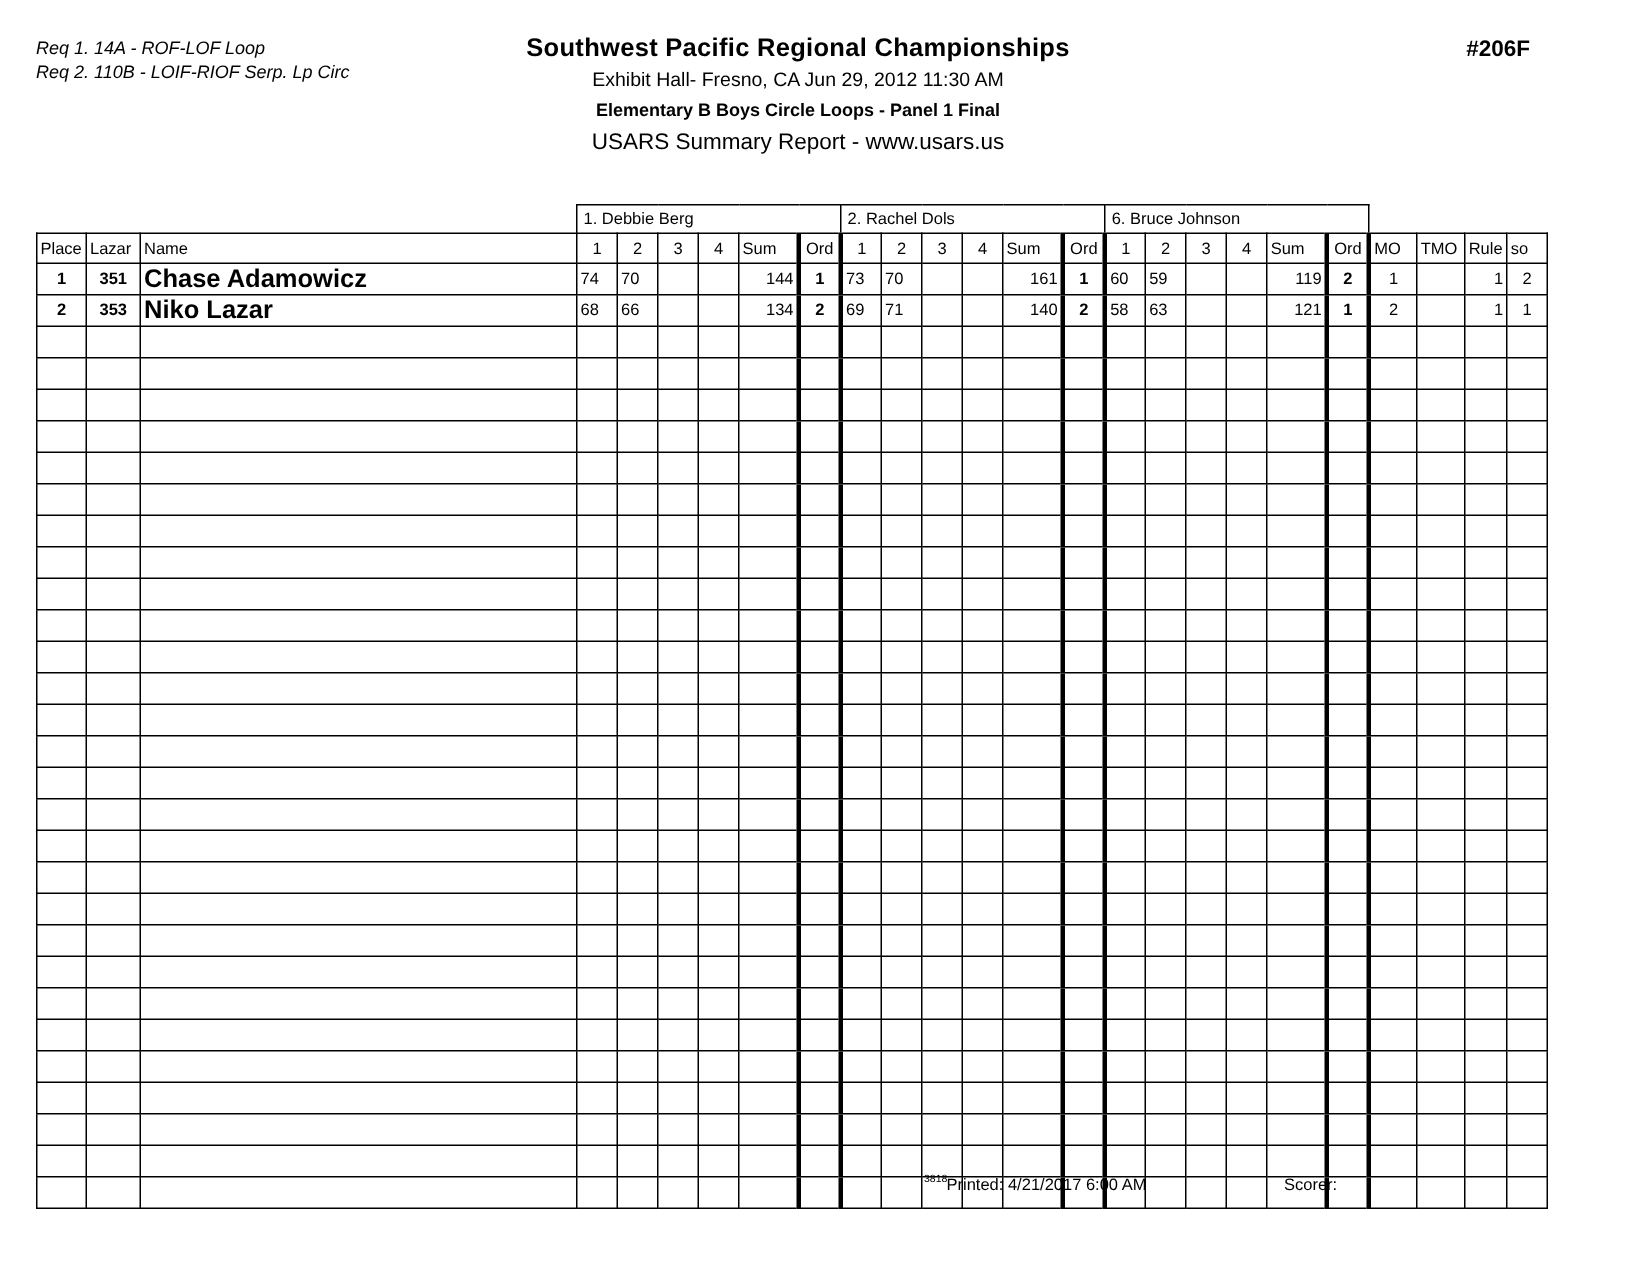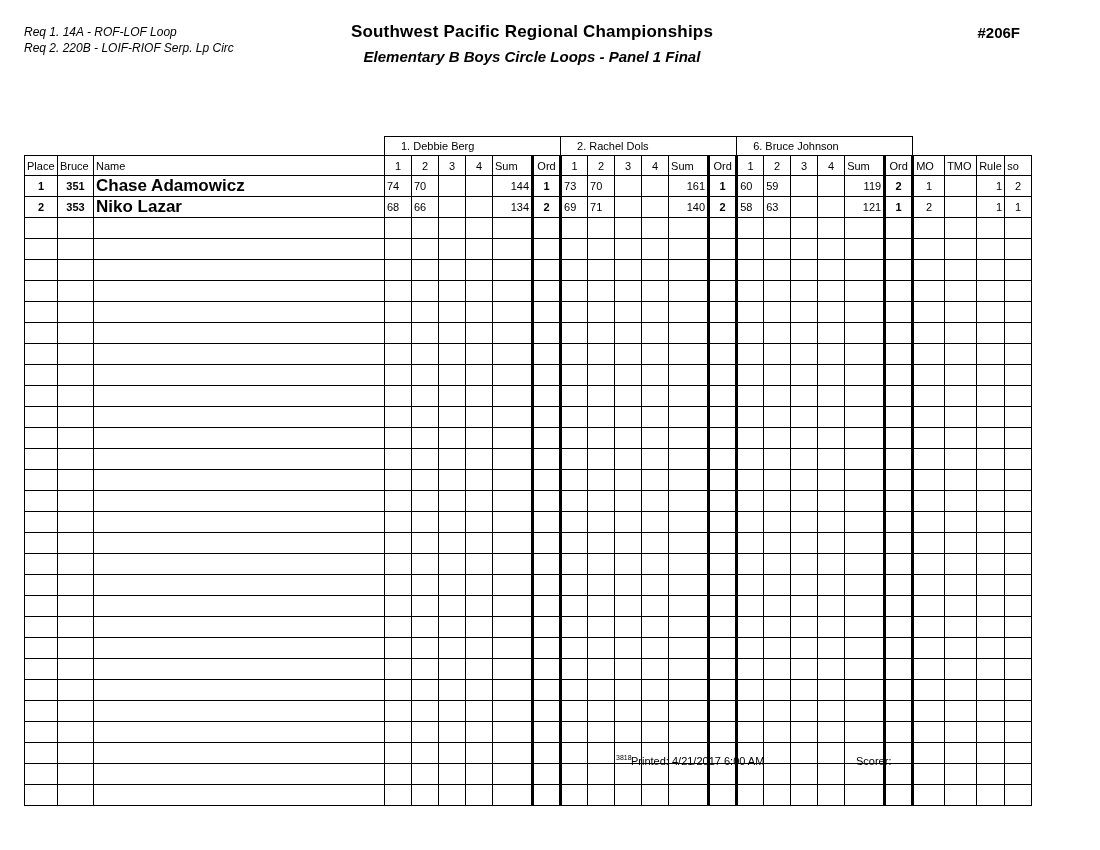--- a/index.html
+++ b/index.html
@@ -7,60 +7,62 @@
     width: 1100px; height: 850px;
     background: #ffffff; color: #000000;
     position: relative;
     font-family: "Liberation Sans", sans-serif;
     overflow: hidden;
   }
   .reqs { position: absolute; left: 24px; top: 24px; font-size: 12px; line-height: 16px; font-style: italic; }
   .hdr-center { position: absolute; left: 0; top: 22px; width: 1064px; text-align: center; }
   .title  { font-size: 17px; font-weight: bold; letter-spacing: 0.2px; }
   .venue  { font-size: 13px; margin-top: 3px; }
-  .event  { font-size: 15px; font-weight: bold; margin-top: 6px; font-style: italic; }
+  .event  { font-size: 12px; font-weight: bold; margin-top: 6px; }
   .report { font-size: 15px; margin-top: 6px; }
   .heat   { position: absolute; right: 80px; top: 24px; font-size: 15px; font-weight: bold; margin-left: 48px; }
 
   table.results {
     border-collapse: collapse; table-layout: fixed;
     position: absolute; left: 24px; top: 136px; width: 1008px;
   }
   td {
     border: 1px solid #000; height: 20px;
     font-size: 11px; padding: 0 2px;
     overflow: hidden; white-space: nowrap; vertical-align: middle;
   }
   tr.judges-row td { height: 18px; }
   tr.cols-row td   { height: 19px; margin-left: 19px; }
   td.nob   { border: none; }
-  td.judge { padding-left: 16px; }
+  td.judge { padding-left: 4px; }
   .c { text-align: center; }
   .l { text-align: left; }
   .r { text-align: right; }
   .b { font-weight: bold; }
   .ordcol { border-left: 3px solid #000; border-right: 3px solid #000; text-align: center; }
   .name { font-size: 17px; }
 
-  .footer  { position: absolute; left: 0; top: 752px; width: 868px; height: 18px; font-size: 11px; }
+  .footer  { position: absolute; left: 0; top: 781px; width: 868px; height: 18px; font-size: 11px; }
   .fcode    { position: absolute; left: 616px; top: 2px;  font-size: 7px; }
   .fprinted { position: absolute; left: 631px; top: 3px; }
   .fscorer  { position: absolute; left: 856px; top: 3px; }
 </style>
 </head>
 <body>
 
 <div class="reqs">
   <div>Req 1.  14A - ROF-LOF Loop</div>
-  <div>Req 2.  220B - LOIF-RIOF Serp. Lp Circ</div>
+  <div>Req 2.  110B - LOIF-RIOF Serp. Lp Circ</div>
 </div>
 
 <div class="hdr-center">
   <div class="title">Southwest Pacific Regional Championships</div>
+  <div class="venue">Exhibit Hall-  Fresno, CA  Jun 29, 2012  11:30 AM</div>
   <div class="event">Elementary B Boys Circle Loops - Panel 1 Final</div>
+  <div class="report">USARS Summary Report - www.usars.us</div>
 </div>
 
 <div class="heat">#206F</div>
 
 <table class="results">
   <colgroup>
     <col style="width:33px">
       <col style="width:36px">
       <col style="width:291px">
     <col style="width:27px">
@@ -89,21 +91,21 @@
   <tbody id="results-body">
     <tr class="judges-row">
       <td class="nob" colspan="3"></td>
       <td class="judge l" colspan="6">1.  Debbie Berg</td>
       <td class="judge l" colspan="6">2.  Rachel Dols</td>
       <td class="judge l" colspan="6">6.  Bruce Johnson</td>
       <td class="nob" colspan="4"></td>
     </tr>
     <tr class="cols-row">
       <td class="l">Place</td>
-      <td class="l">Bruce</td>
+      <td class="l">Lazar</td>
       <td class="l">Name</td>
 
       <td class="c">1</td>
       <td class="c">2</td>
       <td class="c">3</td>
       <td class="c">4</td>
       <td class="l">Sum</td>
       <td class="ordcol">Ord</td>
 
       <td class="c">1</td>

